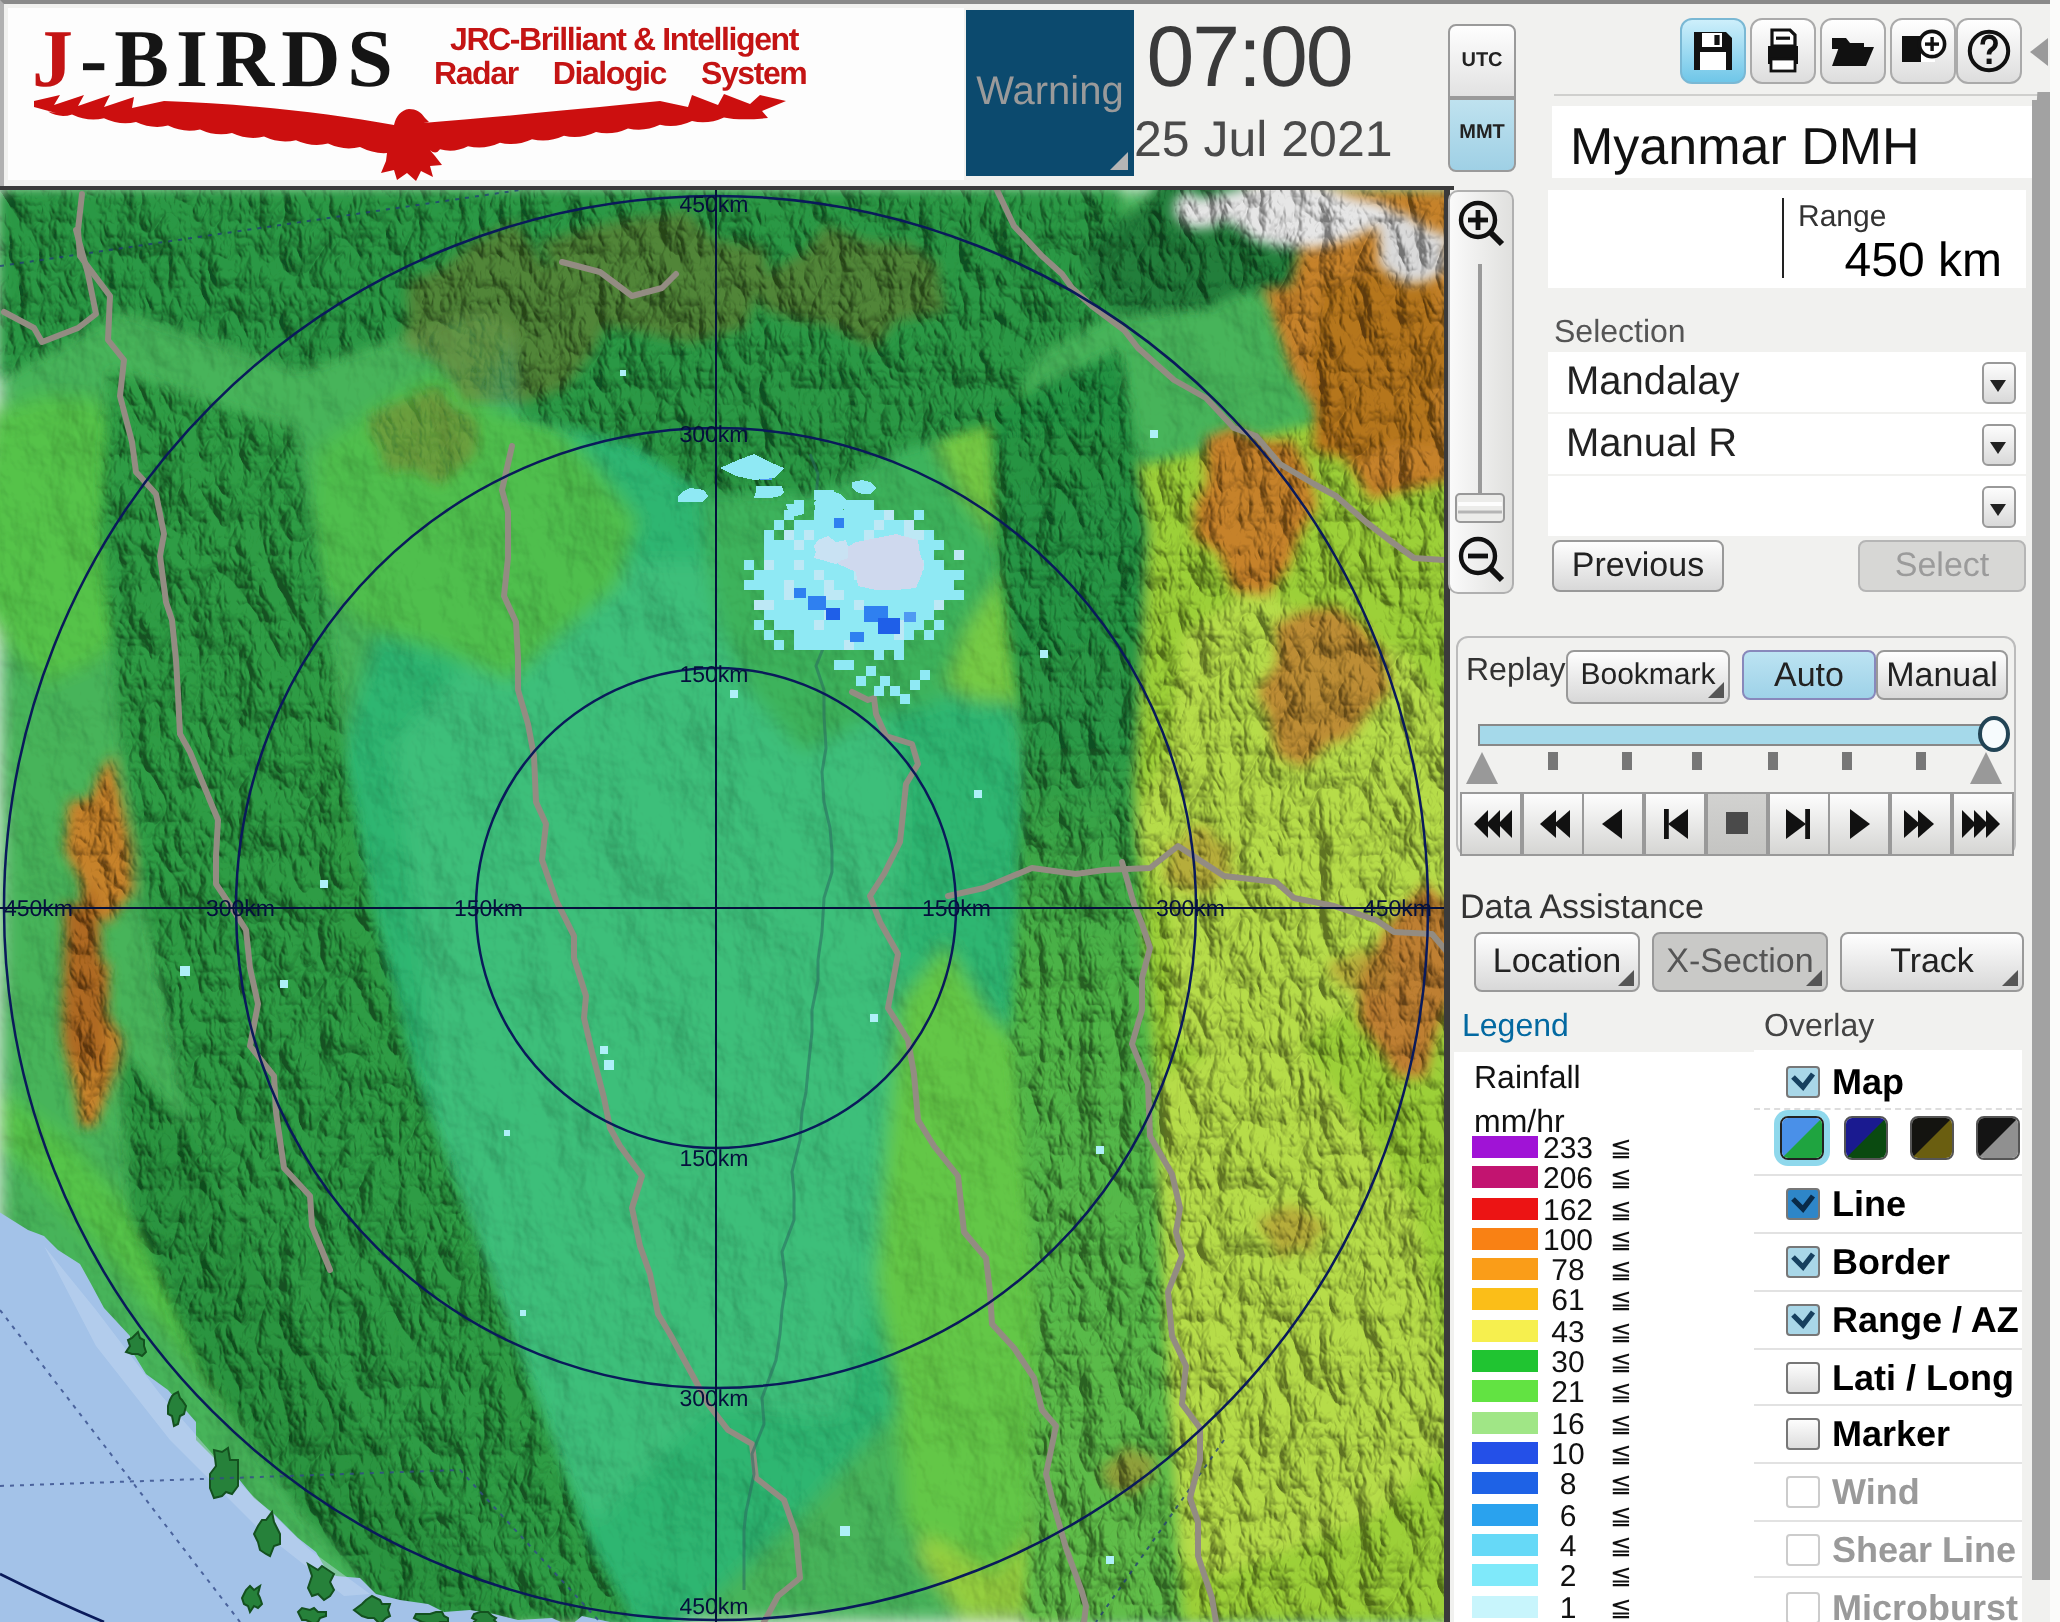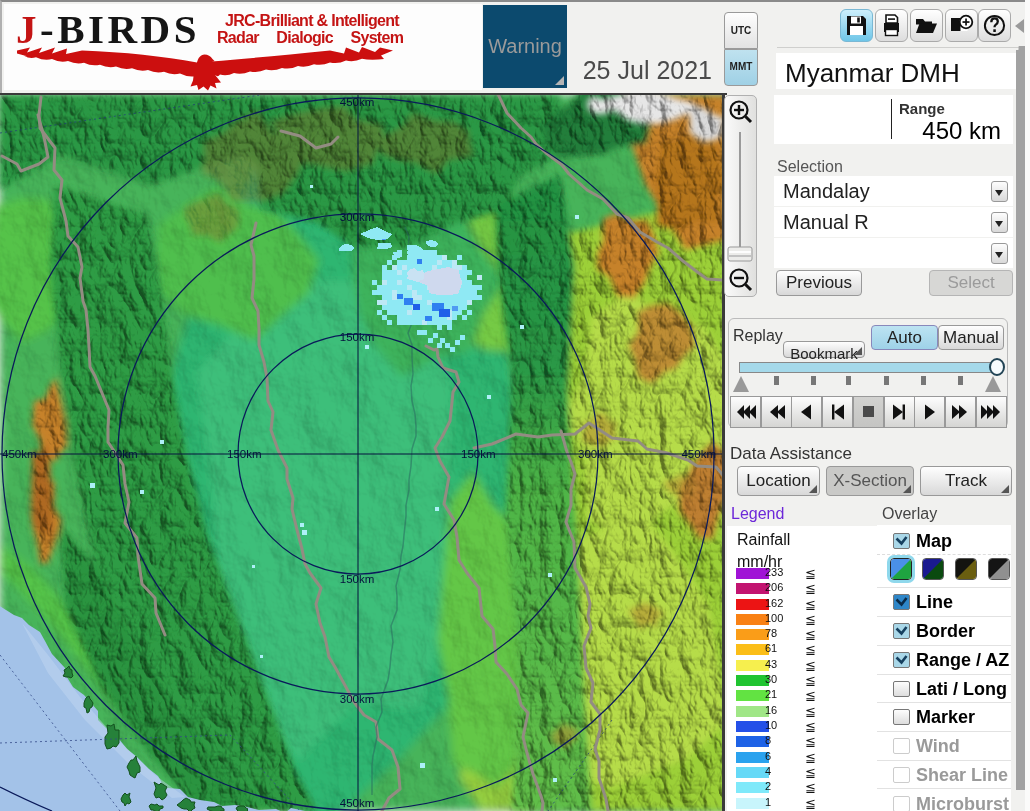--- a/index.html
+++ b/index.html
@@ -15,21 +15,21 @@
         letter-spacing:-0.7px;white-space:nowrap;margin-left:14px;}
   #tag2{position:absolute;left:213px;top:25px;font-size:16px;font-weight:bold;color:#c41414;
         letter-spacing:-0.7px;word-spacing:5px;white-space:nowrap;}
   #eagle{position:absolute;left:0;top:0;}
   #warnbox{position:absolute;left:481px;top:3px;width:84px;height:83px;background:#0c4a6e;}
   #warntext{position:absolute;left:0;top:30px;width:84px;text-align:center;
             font-size:20px;color:#9a9a9a;}
   #warncorner{position:absolute;right:3px;bottom:3px;width:0;height:0;
               border-left:9px solid transparent;border-bottom:9px solid #b5b5b5;}
   #time{position:absolute;left:565px;top:3px;width:115px;text-align:center;font-size:43px;letter-spacing:-1px;color:#3a3a3a;}
-  #date{position:absolute;left:565px;top:54px;width:145px;text-align:right;font-size:25px;color:#4a4a4a;}
+  #date{position:absolute;left:565px;top:54px;width:145px;text-align:left;font-size:25px;color:#4a4a4a;}
   .tzbtn{position:absolute;left:722px;width:34px;height:37px;box-sizing:border-box;
          border:1px solid #9a9a9a;text-align:center;font-size:10px;font-weight:bold;color:#222;}
   #utc{top:10px;border-radius:4px 4px 0 0;background:linear-gradient(#fefefe,#e2e2e2);line-height:36px;}
   #mmt{top:47px;border-radius:0 0 4px 4px;background:linear-gradient(#bfe2ef,#9fd0e5);line-height:34px;}
   .tool{position:absolute;top:7px;width:33px;height:33px;box-sizing:border-box;
         border:1px solid #aaa;border-radius:6px;background:linear-gradient(#ffffff,#dddddd);}
   #tool1{left:838px;background:linear-gradient(#cdeffb,#6fc6e8);border-color:#7ab8d4;}
   #tool2{left:873px;}
   #tool3{left:908px;}
   #tool4{left:943px;}
@@ -43,40 +43,40 @@
   
   #map{position:absolute;left:0;top:93px;width:727px;height:718px;border-top:2px solid #3a3a3a;box-sizing:border-box;}
   
   #zoomctl{position:absolute;left:724px;top:95px;width:33px;height:202px;
            background:linear-gradient(90deg,#fafafa,#e0e0de);border:1px solid #b0b0b0;
            border-radius:5px;box-sizing:border-box;}
   
   .panelbox{position:absolute;background:#fff;}
   #rangebox{left:774px;top:95px;width:239px;height:49px;}
   #rangediv{position:absolute;left:891px;top:99px;width:1px;height:40px;background:#222;}
-  #rangelab{position:absolute;left:899px;top:100px;font-size:15px;color:#333;font-weight:bold;}
+  #rangelab{position:absolute;left:899px;top:100px;font-size:15px;color:#333;}
   #rangeval{position:absolute;left:860px;top:117px;width:141px;text-align:right;font-size:24px;color:#000;}
   #sellab{position:absolute;left:777px;top:158px;font-size:16px;color:#555;}
   .selrow{position:absolute;left:774px;width:239px;height:30px;background:#fff;}
   .selrow span{position:absolute;left:9px;top:4px;font-size:20px;color:#222;}
   .ddbtn{position:absolute;left:217px;top:5px;width:17px;height:21px;box-sizing:border-box;
          border:1px solid #999;border-radius:3px;background:linear-gradient(#fdfdfd,#d9d9d9);}
   .ddbtn:after{content:"";position:absolute;left:3px;top:8px;width:0;height:0;
                border-left:4.5px solid transparent;border-right:4.5px solid transparent;
                border-top:6px solid #222;}
   .pbtn{position:absolute;box-sizing:border-box;border:1px solid #999;border-radius:4px;
         background:linear-gradient(#fefefe,#d8d8d8);text-align:center;font-size:17px;color:#222;}
   #prevbtn{left:776px;top:270px;width:86px;height:26px;line-height:24px;}
   #selbtn{left:929px;top:270px;width:84px;height:26px;line-height:24px;
           background:#d7d7d5;color:#9b9b9b;border-color:#b5b5b5;}
   
   #replaybox{position:absolute;left:728px;top:318px;width:280px;height:110px;box-sizing:border-box;
              border:1px solid #bbb;border-radius:6px;}
   #replaylab{position:absolute;left:733px;top:327px;font-size:16px;color:#333;}
-  #bookmark{left:783px;top:341px;width:82px;height:17px;font-size:15px;line-height:23px;}
+  #bookmark{left:783px;top:325px;width:82px;height:27px;font-size:15px;line-height:23px;}
   #autobtn{left:871px;top:325px;width:67px;height:25px;font-size:17px;line-height:23px;
            background:linear-gradient(#bce3f2,#9ed2e8);border-color:#88b;}
   #manualbtn{left:938px;top:325px;width:66px;height:25px;font-size:17px;line-height:23px;}
   .cornertri{position:absolute;right:2px;bottom:2px;width:0;height:0;
              border-left:8px solid transparent;border-bottom:8px solid #555;}
   #slidertrack{position:absolute;left:739px;top:362px;width:257px;height:11px;box-sizing:border-box;
                background:#a5d9ea;border:1px solid #888;}
   #sliderthumb{position:absolute;left:989px;top:358px;width:16px;height:18px;box-sizing:border-box;
                background:#f6fbfd;border:2px solid #245;border-radius:50%;}
   .trimark{position:absolute;top:376px;width:0;height:0;
@@ -87,26 +87,26 @@
   .pb{position:absolute;top:396px;width:31px;height:32px;box-sizing:border-box;
       border:1px solid #999;background:linear-gradient(#fdfdfd,#d5d5d3);}
   .pb svg{position:absolute;left:0;top:0;}
   
   #dalab{position:absolute;left:730px;top:444px;font-size:17px;color:#333;}
   #locbtn{left:737px;top:466px;width:83px;height:30px;font-size:17px;line-height:28px;}
   #xsecbtn{left:826px;top:466px;width:88px;height:30px;font-size:17px;line-height:28px;
            background:#c9c9c7;color:#555;}
   #trackbtn{left:920px;top:466px;width:92px;height:30px;font-size:17px;line-height:28px;}
   
-  #leglab{position:absolute;left:731px;top:505px;font-size:16px;color:#6d28d9;}
+  #leglab{position:absolute;left:731px;top:505px;font-size:16px;color:#0369a1;}
   #legbox{left:727px;top:526px;width:150px;height:285px;}
   #legbox .t1{position:absolute;left:10px;top:5px;font-size:16px;color:#111;}
   #legbox .t2{position:absolute;left:10px;top:27px;font-size:16px;color:#111;}
   .sw{position:absolute;left:9px;width:33px;height:11px;}
-  .lv{position:absolute;left:38px;width:38px;text-align:left;font-size:11px;color:#111;}
+  .lv{position:absolute;left:38px;width:38px;text-align:center;font-size:15px;color:#111;}
   .le{position:absolute;left:78px;font-size:13px;color:#111;}
   
   #ovlab{position:absolute;left:882px;top:505px;font-size:16px;color:#444;}
   #ovbox{left:877px;top:525px;width:134px;height:286px;}
   .cb{position:absolute;left:16px;top:5px;width:17px;height:16px;box-sizing:border-box;
       border:1px solid #777;border-radius:2px;background:linear-gradient(#fdfdfd,#ddd);}
   .cb.blue{background:#a9d7e8;}
   .cb.dblue{background:#2e86c8;}
   .cb.dis{border-color:#ccc;background:#fff;}
   .cb svg{position:absolute;left:0;top:0;}
@@ -127,20 +127,21 @@
     <div id="tag1">JRC-Brilliant &amp; Intelligent</div>
     <div id="tag2">Radar&nbsp; Dialogic&nbsp; System</div>
     <svg id="eagle" width="478" height="89" viewBox="0 0 478 89">
       <path fill="#cc0f0f" d="M 13 46.5 L 26 43.5 L 23 48.5 L 38 43.5 L 35 49 L 51 43.5 L 48 49.5 L 63 44.5 L 62 50 L 78 46.5 C 120 48 160 52.5 193 58.5 C 194 54 196.5 51 200.5 50.5 C 204 50.5 206.5 52 208.5 55 L 210.5 57 L 207.5 57.5 C 240 55 280 51 326 46.5 L 340 49.5 L 342 43.5 L 355 48.5 L 358 43 L 371 48 L 376 43.5 L 389 46.5 L 377 51.5 L 380 55 Q 366 56.5 358 54.7 Q 350 58.4 342 56.5 Q 334 60.3 326 58.4 Q 318 62.1 310 60.2 Q 302 63.9 294 62.0 Q 286 65.8 278 63.9 Q 270 67.5 262 65.6 Q 254 69.3 246 67.4 Q 238 71.1 230 69.1 Q 223 72.6 216 70.6 Q 214 73.6 211 71.1 L 213.5 74 L 217 78.5 L 211 79 L 212.5 84.5 L 206.5 81.5 L 204 86.5 L 199.5 82.5 L 194.5 86 L 193 81 L 186.5 82.5 L 189 76.5 L 189.5 72.5 Q 183 73.0 176 69.5 Q 168 71.5 160 67.8 Q 152 69.8 144 66.1 Q 136 68.0 128 64.3 Q 120 66.2 112 62.5 Q 104 64.4 96 60.7 Q 88 62.6 80 58.8 Q 72 60.7 64 57.0 Q 56 58.9 48 55.1 Q 40 57.0 32 53.2 Q 26 55.3 20 51.8 L 24 52.5 L 13 49.5 Z"></path>
     </svg>
   </div>
   <div id="warnbox">
       <div id="warntext">Warning</div>
       <div id="warncorner"></div>
     </div>
+  <div id="time">07:00</div>
   <div id="date">25 Jul 2021</div>
   <div id="utc" class="tzbtn">UTC</div>
   <div id="mmt" class="tzbtn">MMT</div>
   <div id="tool1" class="tool"><svg width="31" height="31" viewBox="0 0 31 31">
     <path d="M6 6 h16 l3 3 v16 h-19 Z" fill="#111"></path>
     <rect x="10" y="6.5" width="10" height="7" fill="#fff"></rect>
     <rect x="16.2" y="7.5" width="2.6" height="5" fill="#111"></rect>
     <rect x="9" y="16" width="13" height="9" fill="#fff"></rect>
   </svg></div>
   <div id="tool2" class="tool"><svg width="31" height="31" viewBox="0 0 31 31">

